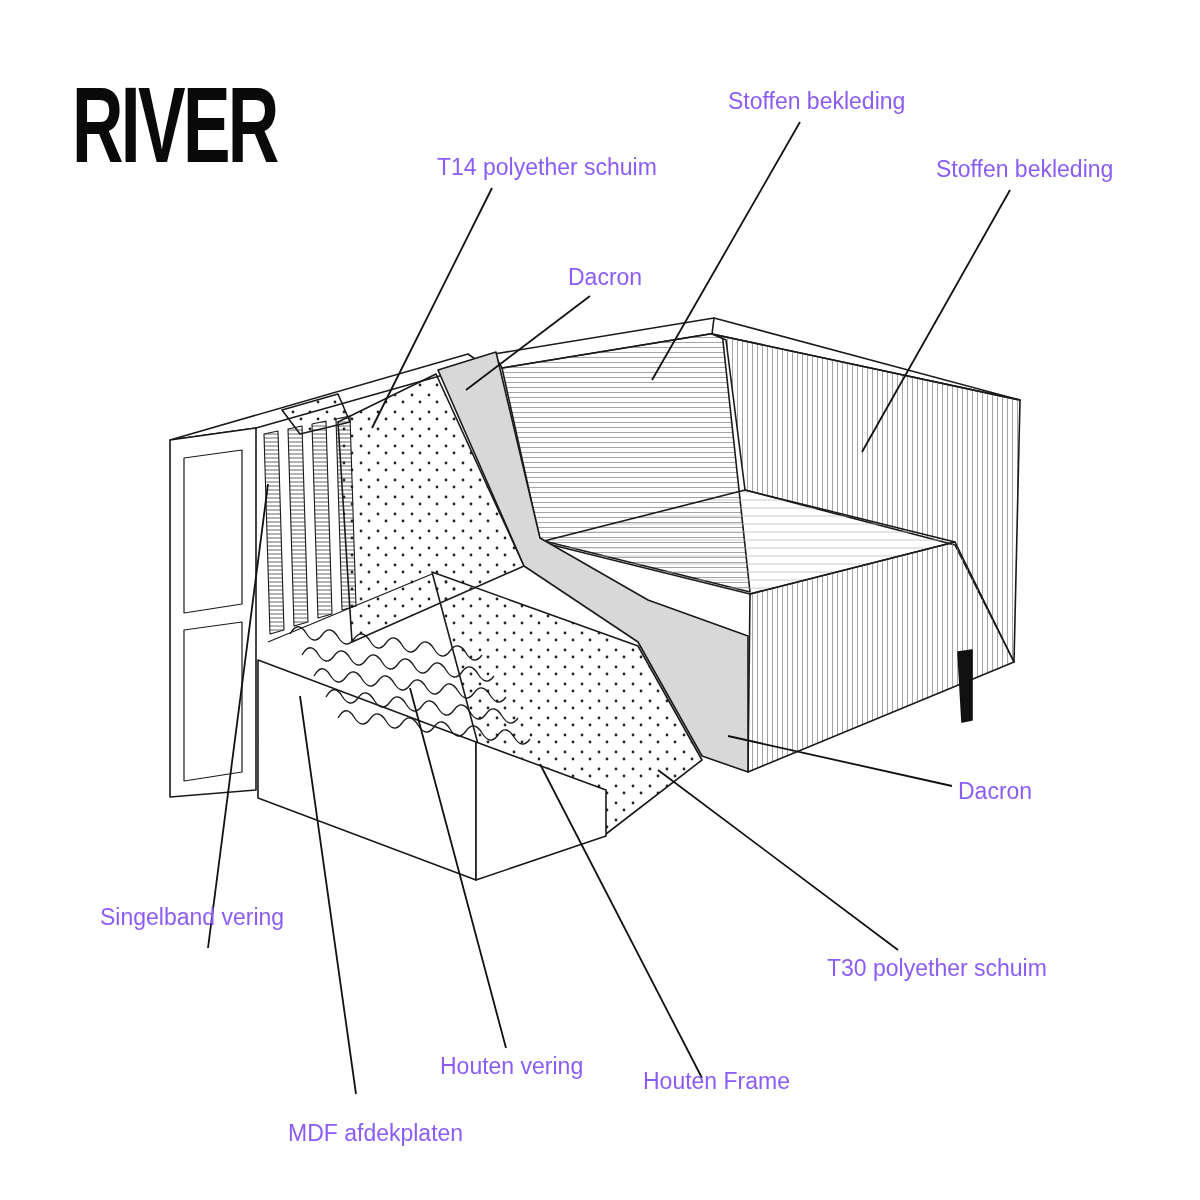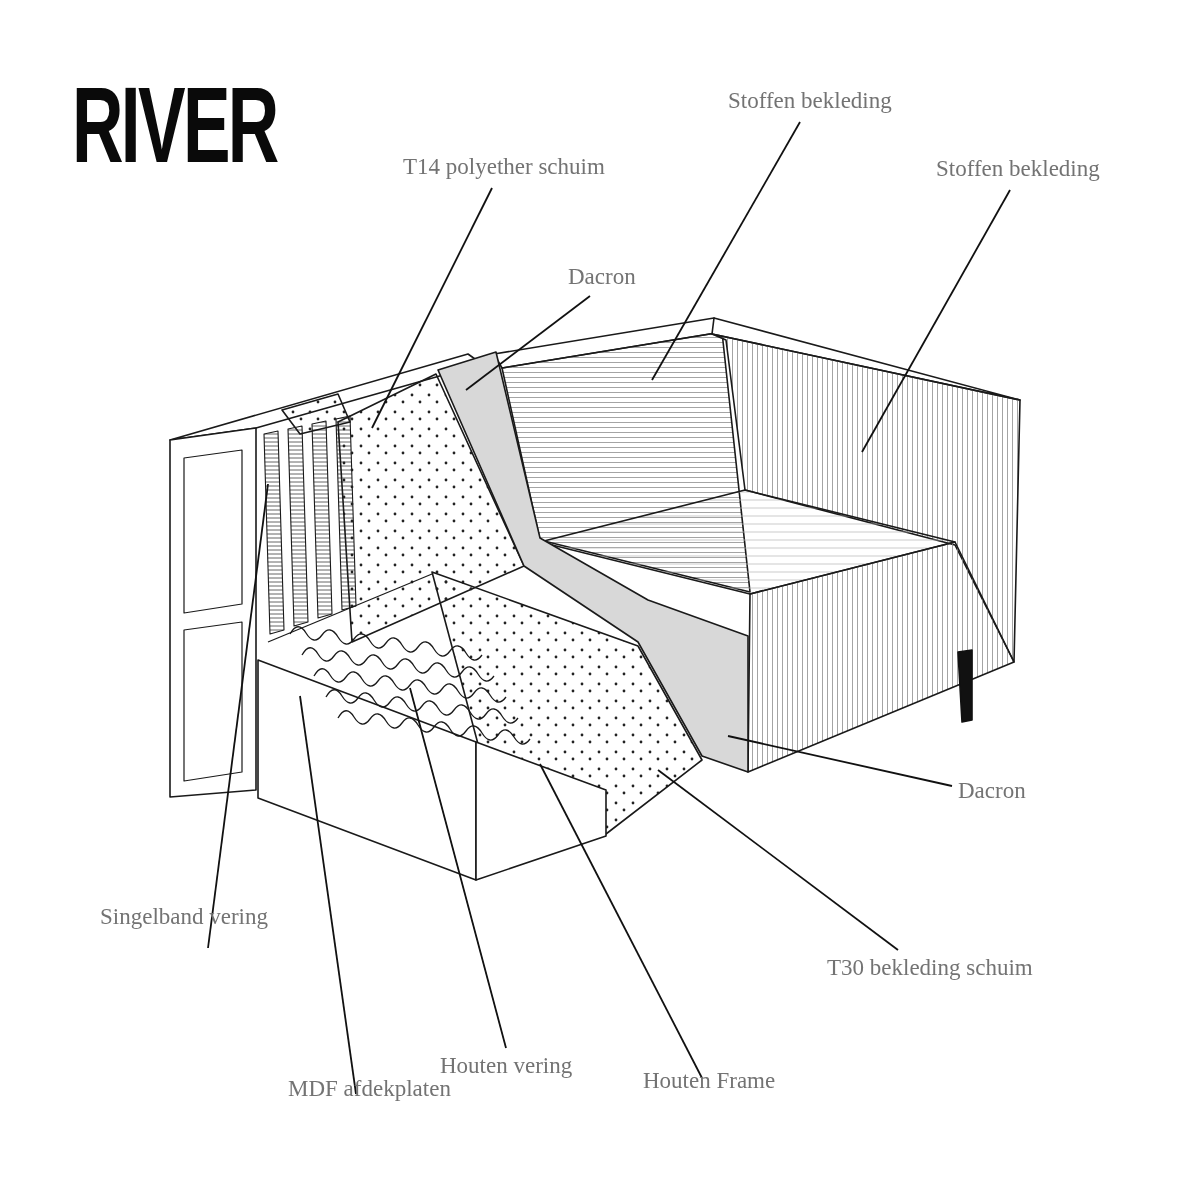--- a/index.html
+++ b/index.html
@@ -7,22 +7,22 @@
     width:1200px;height:1200px;position:relative;background:#ffffff;
     font-family:"Liberation Sans", sans-serif;color:#1d1d1d;overflow:hidden;
   }
   .logo{
     position:absolute;left:72px;top:62px;
     font-size:108px;font-weight:900;letter-spacing:-4px;color:#0a0a0a;
     transform:scaleX(0.66);transform-origin:left top;
     font-family:"Liberation Sans",sans-serif;
   }
   .label{
-    position:absolute;font-size:23px;color:#737373;white-space:nowrap;
-    font-family:Liberation Serif, serif;
+    position:absolute;font-size:23px;color:#8b5cf6;white-space:nowrap;
+    font-family:Liberation Sans, sans-serif;
   }
   svg.diagram{position:absolute;left:0;top:0;}
 </style>
 </head>
 <body>
 
 <svg class="diagram" width="1200" height="1200" viewBox="0 0 1200 1200">
   <defs>
     <pattern id="dots" width="17" height="17" patternUnits="userSpaceOnUse">
       <circle cx="4" cy="4" r="1.4" fill="#222"></circle>
@@ -99,21 +99,21 @@
     <line x1="208" y1="948" x2="268" y2="484"></line>
     <line x1="506" y1="1048" x2="410" y2="688"></line>
     <line x1="356" y1="1094" x2="300" y2="696"></line>
     <line x1="702" y1="1078" x2="540" y2="764"></line>
   </g>
 </svg>
 
 <div class="logo">RIVER</div>
 
 <div class="label" style="left:728px;top:88px">Stoffen bekleding</div>
-<div class="label" style="left:403px;top:154px">T14 polyether schuim</div>
+<div class="label" style="left:437px;top:154px">T14 polyether schuim</div>
 <div class="label" style="left:936px;top:156px">Stoffen  bekleding</div>
 <div class="label" style="left:568px;top:264px">Dacron</div>
 <div class="label" style="left:958px;top:778px">Dacron</div>
-<div class="label" style="left:827px;top:955px">T30 bekleding schuim</div>
+<div class="label" style="left:827px;top:955px">T30 polyether schuim</div>
 <div class="label" style="left:100px;top:904px">Singelband vering</div>
 <div class="label" style="left:440px;top:1053px">Houten vering</div>
-<div class="label" style="left:288px;top:1076px">MDF afdekplaten</div>
+<div class="label" style="left:288px;top:1120px">MDF afdekplaten</div>
 <div class="label" style="left:643px;top:1068px">Houten Frame</div>
 
 </body></html>

